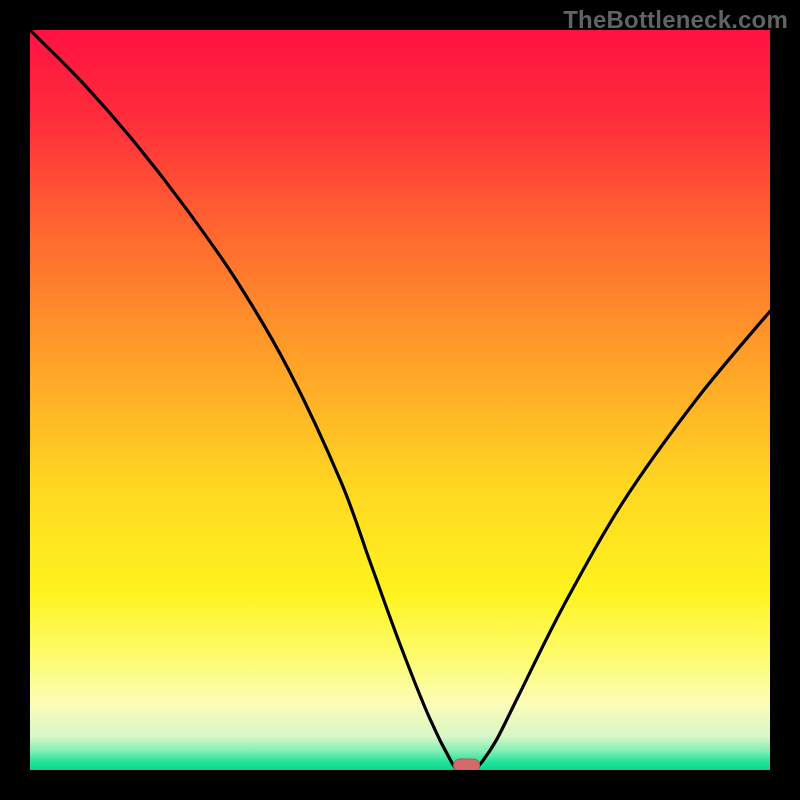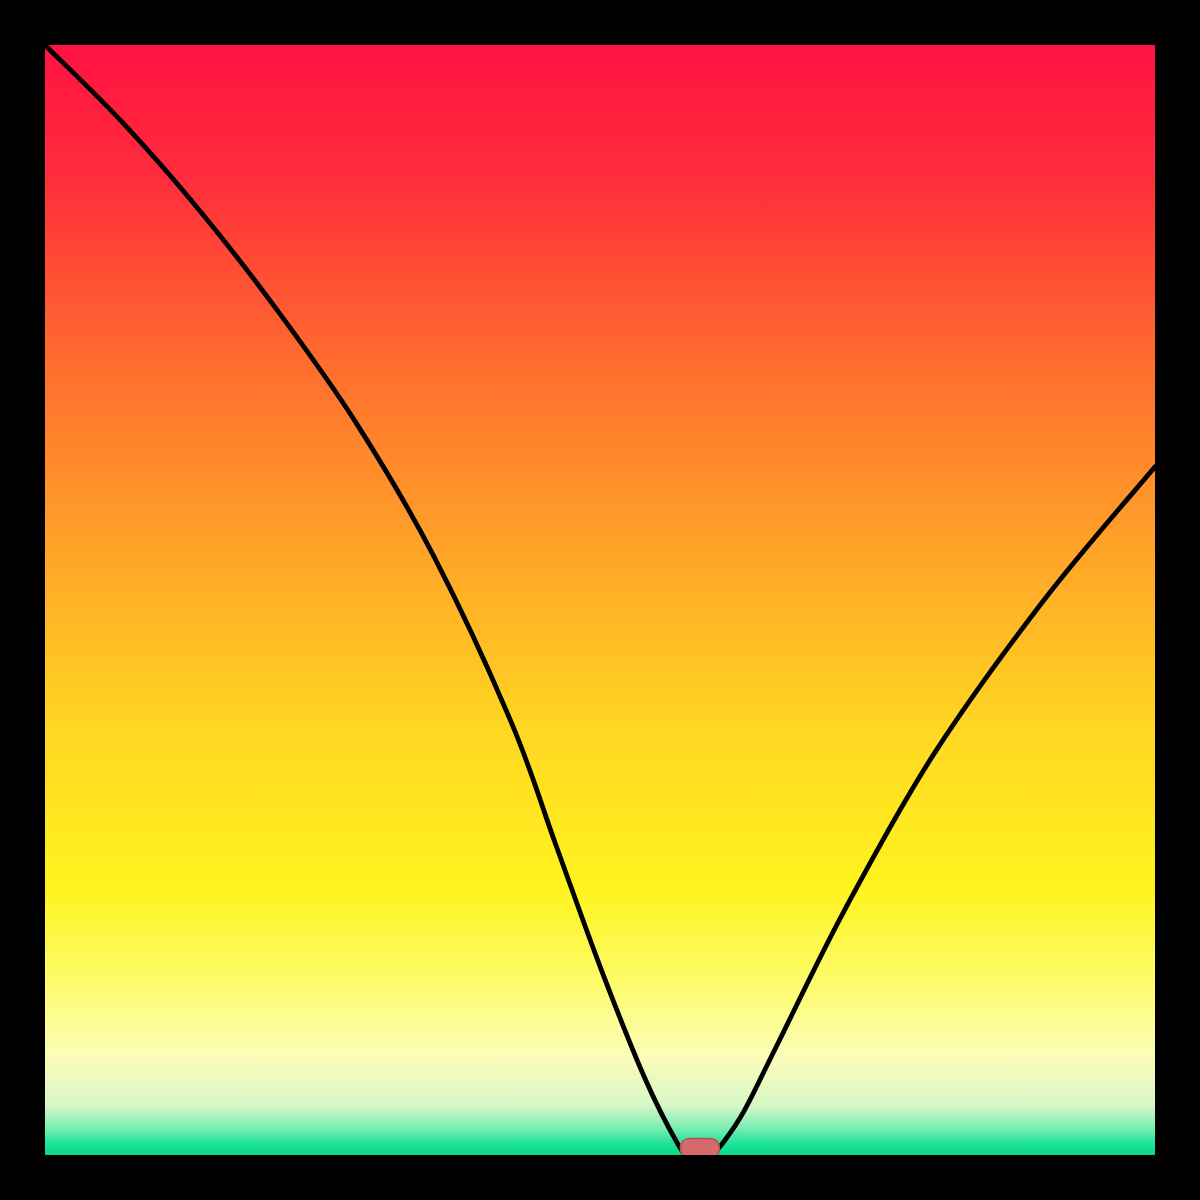--- a/index.html
+++ b/index.html
@@ -36,20 +36,21 @@
     z-index: 10;
   }
   svg {
     display: block;
   }
 </style>
 </head>
 <body>
 
 <div class="frame">
+  <div class="watermark">TheBottleneck.com</div>
   <div class="plot-area">
     <svg id="chart-svg" width="740" height="740" viewBox="0 0 740 740">
       <defs>
         <linearGradient id="bg-grad" x1="0" y1="0" x2="0" y2="1">
             <stop offset="0%" stop-color="#ff1242"></stop>
             <stop offset="12%" stop-color="#ff2d3b"></stop>
             <stop offset="28.000000000000004%" stop-color="#ff6a2f"></stop>
             <stop offset="45%" stop-color="#ffa228"></stop>
             <stop offset="62%" stop-color="#ffd822"></stop>
             <stop offset="76%" stop-color="#fff31e"></stop>

